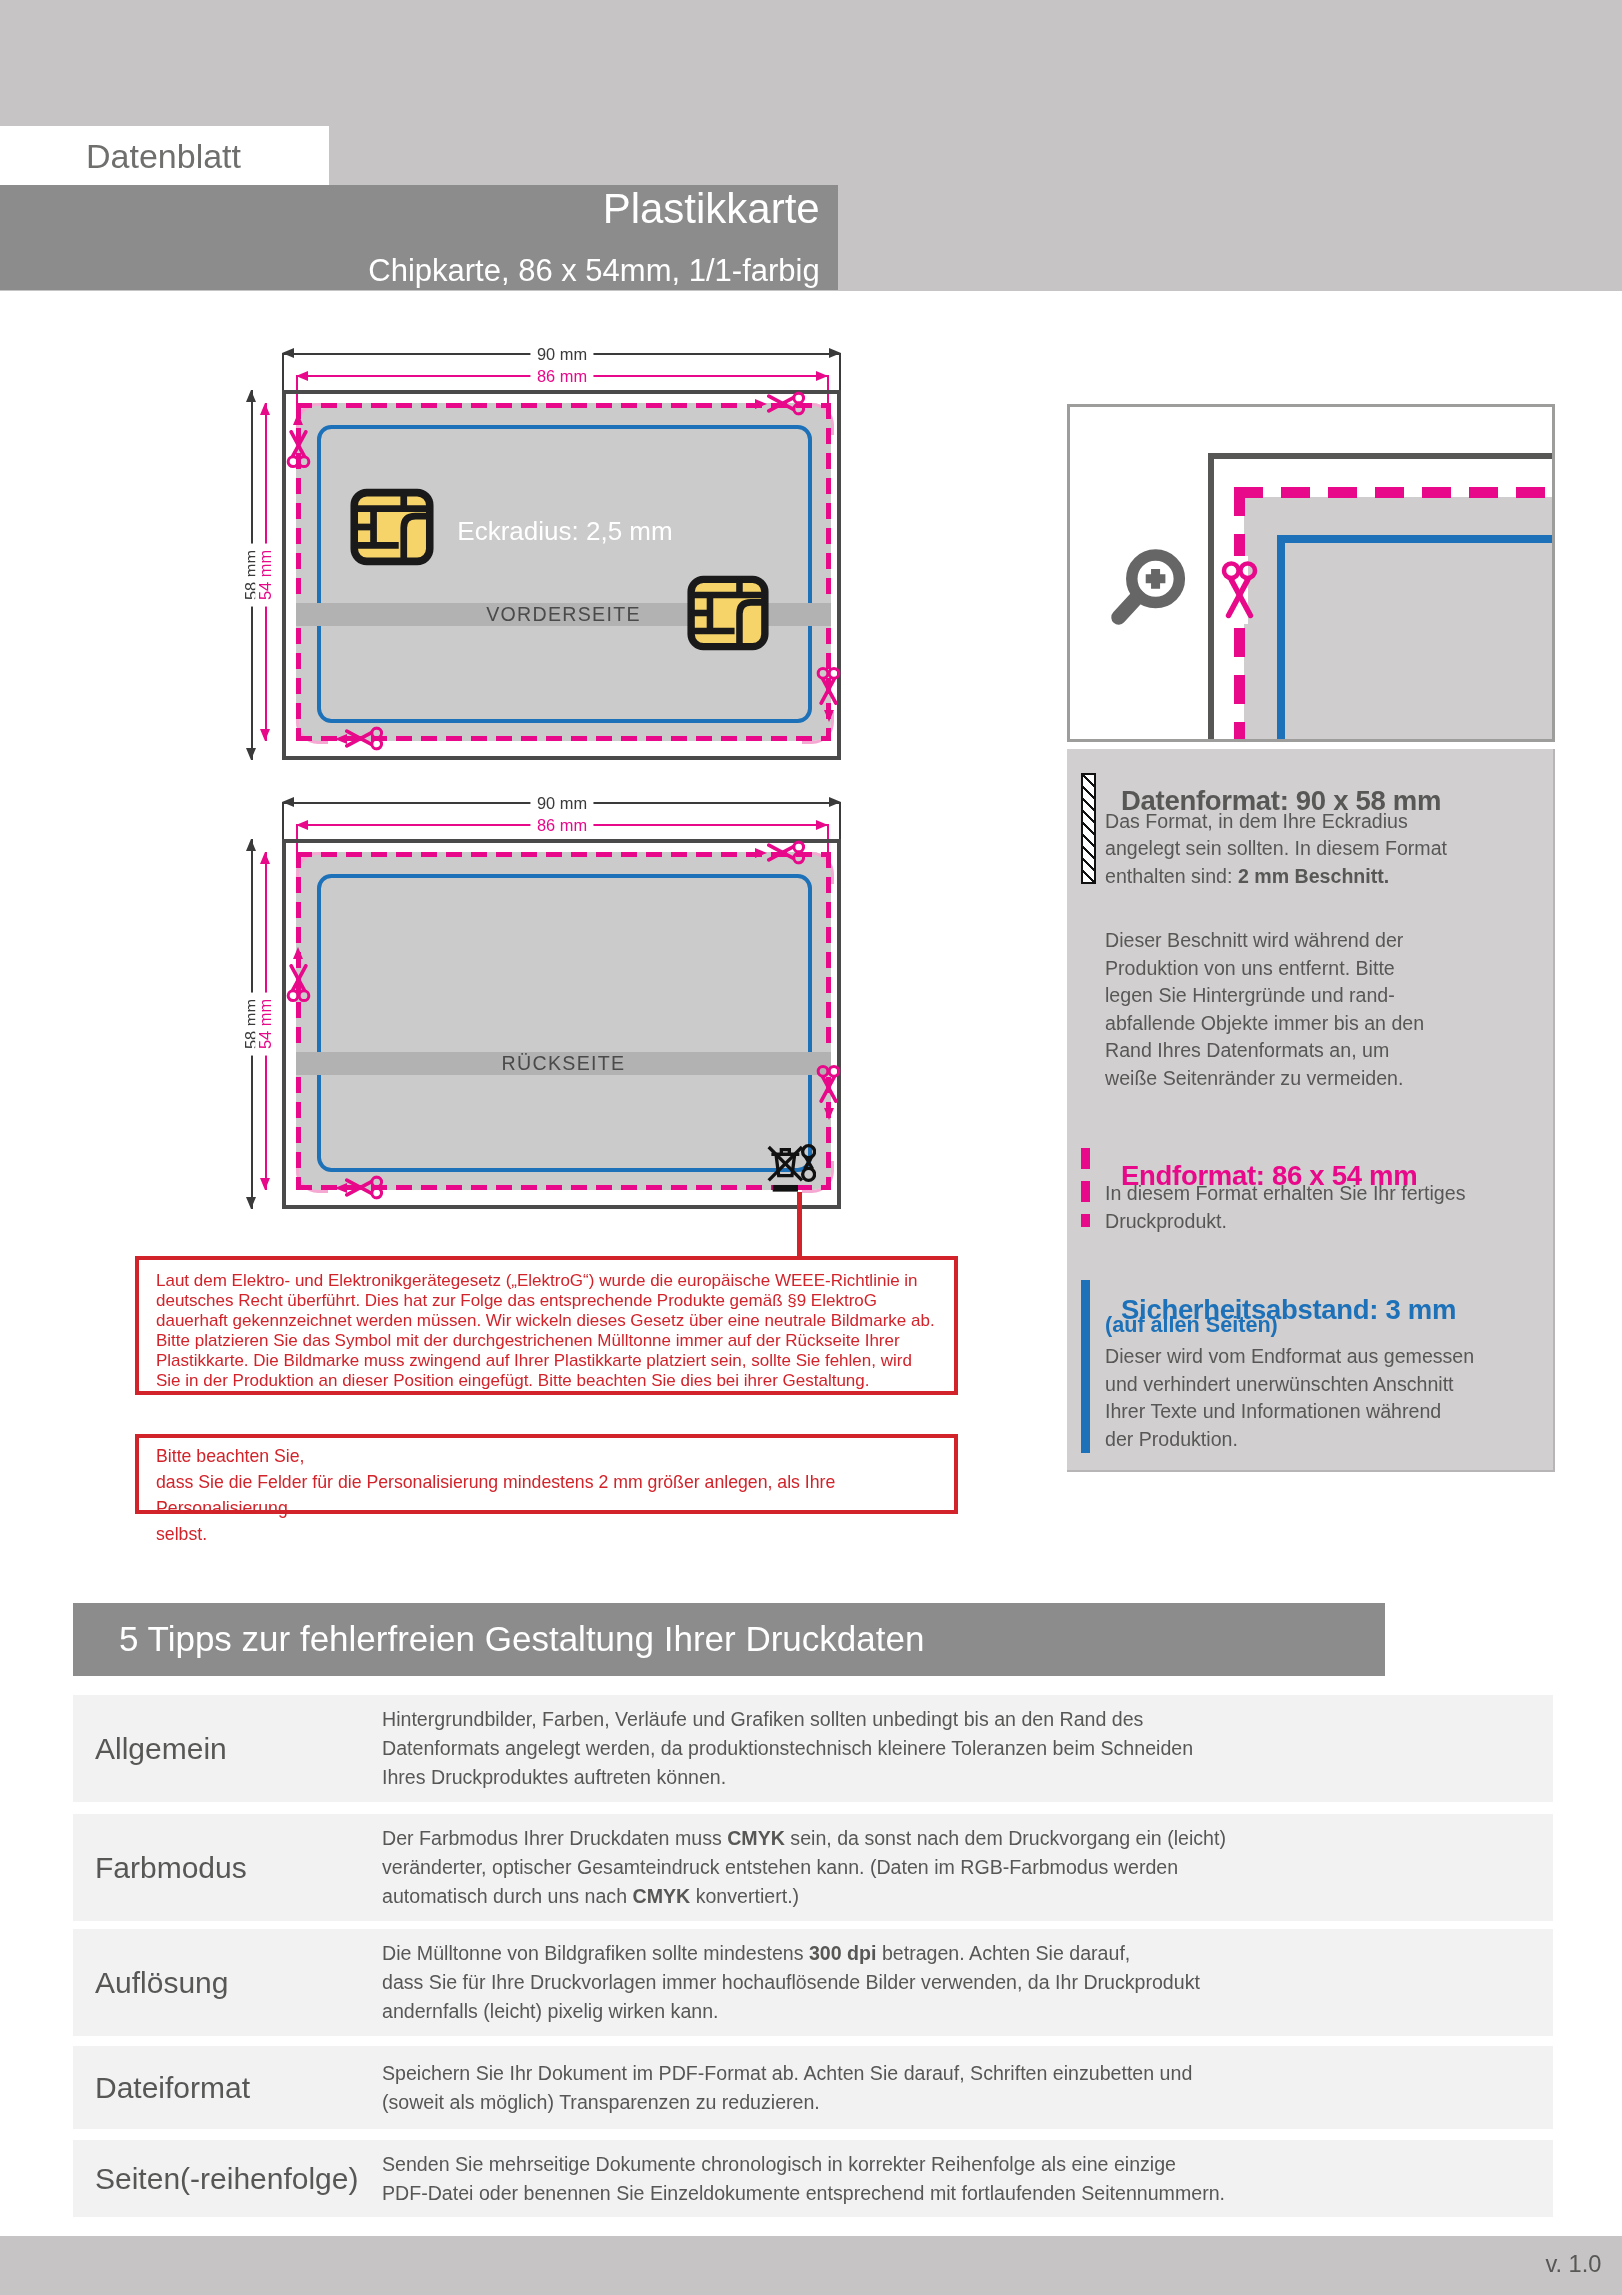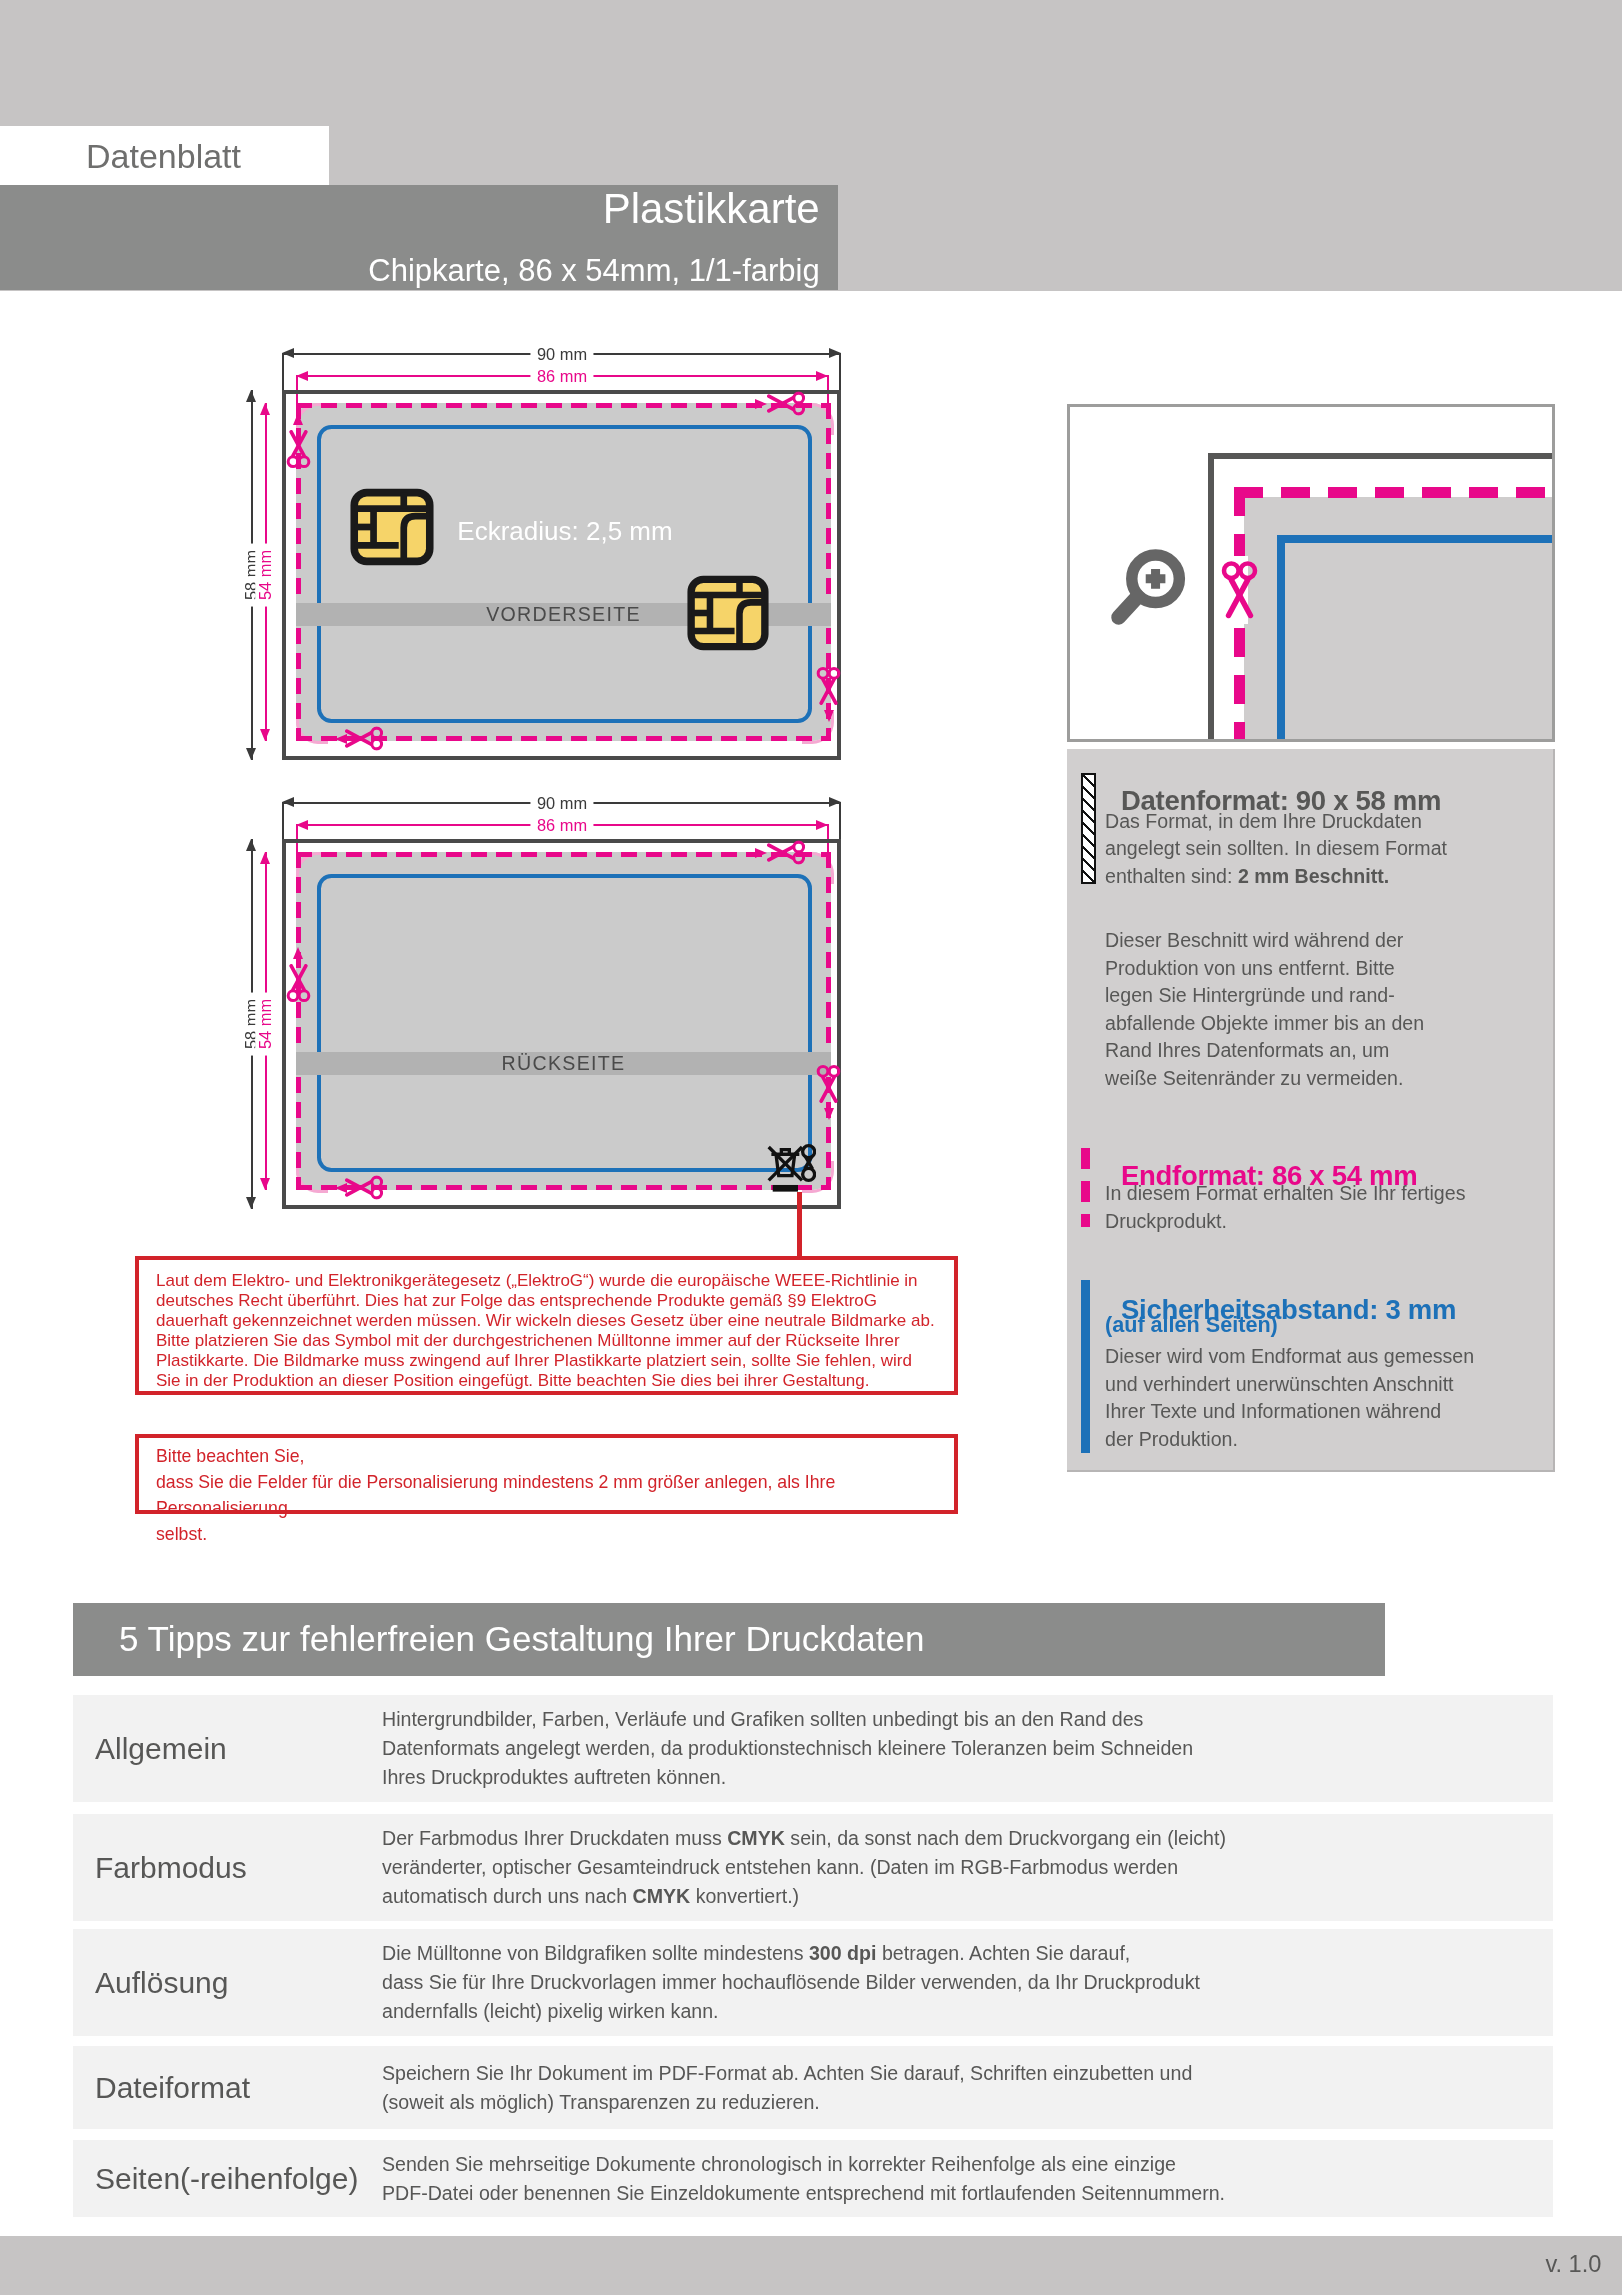--- a/index.html
+++ b/index.html
@@ -313,21 +313,21 @@
     </svg>
   <div class="zb-scissor-bg"></div>
   <svg class="sc" style="left:151px;top:152px;width:37px;height:60px;transform:rotate(180deg)" viewBox="0 0 56 92" width="37" height="60">
       <use href="#sym-scissors"></use>
     </svg>
 </div>
 
 <div class="abs panel">
   <div class="hatch"></div>
   <h2 style="top:19.6px">Datenformat: 90 x 58 mm</h2>
-  <div class="pline abs" style="left:38px;top:59px">Das Format, in dem Ihre Druckdaten</div>
+  <div class="pline abs" style="left:38px;top:59px">Das Format, in dem Ihre Eckradius</div>
   <div class="pline abs" style="left:38px;top:86px">angelegt sein sollten. In diesem Format</div>
   <div class="pline abs" style="left:38px;top:114px">
     <span>enthalten sind: </span><span class="b">2 mm Beschnitt.</span>
   </div>
   <div class="pre abs" style="left:38px;top:178px">Dieser Beschnitt wird während der
 Produktion von uns entfernt. Bitte
 legen Sie Hintergründe und rand-
 abfallende Objekte immer bis an den
 Rand Ihres Datenformats an, um
 weiße Seitenränder zu vermeiden.</div>

